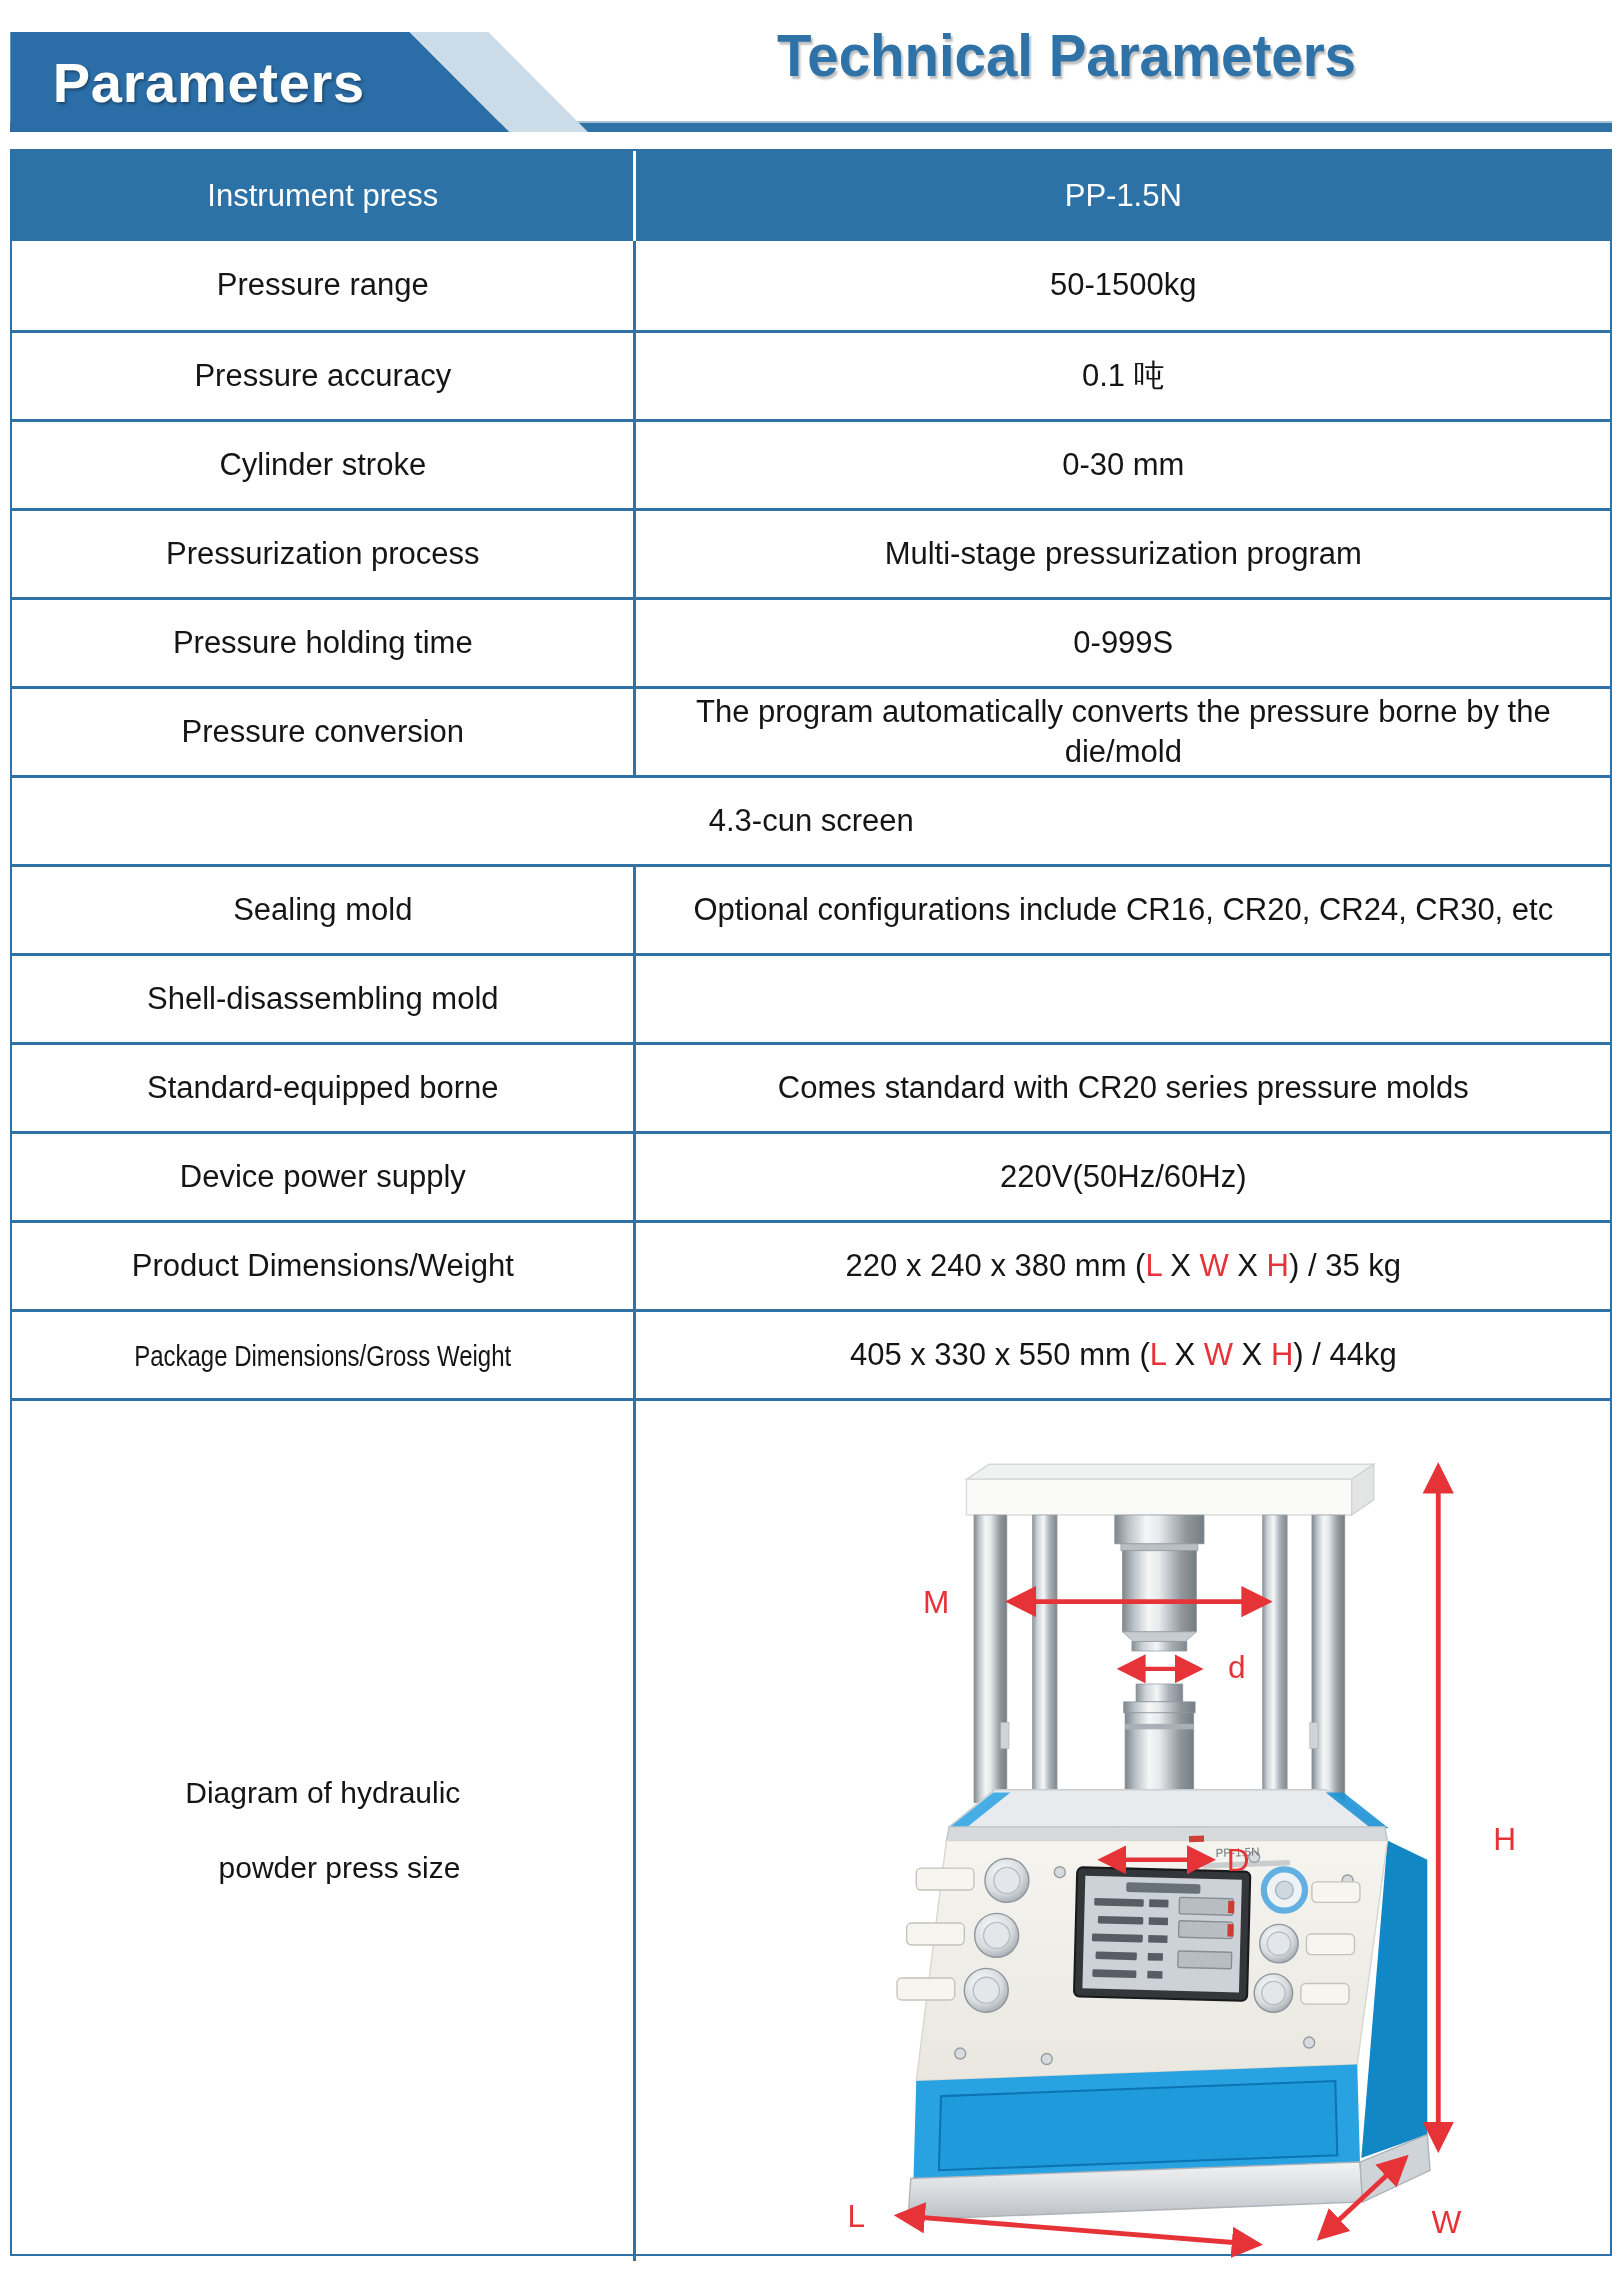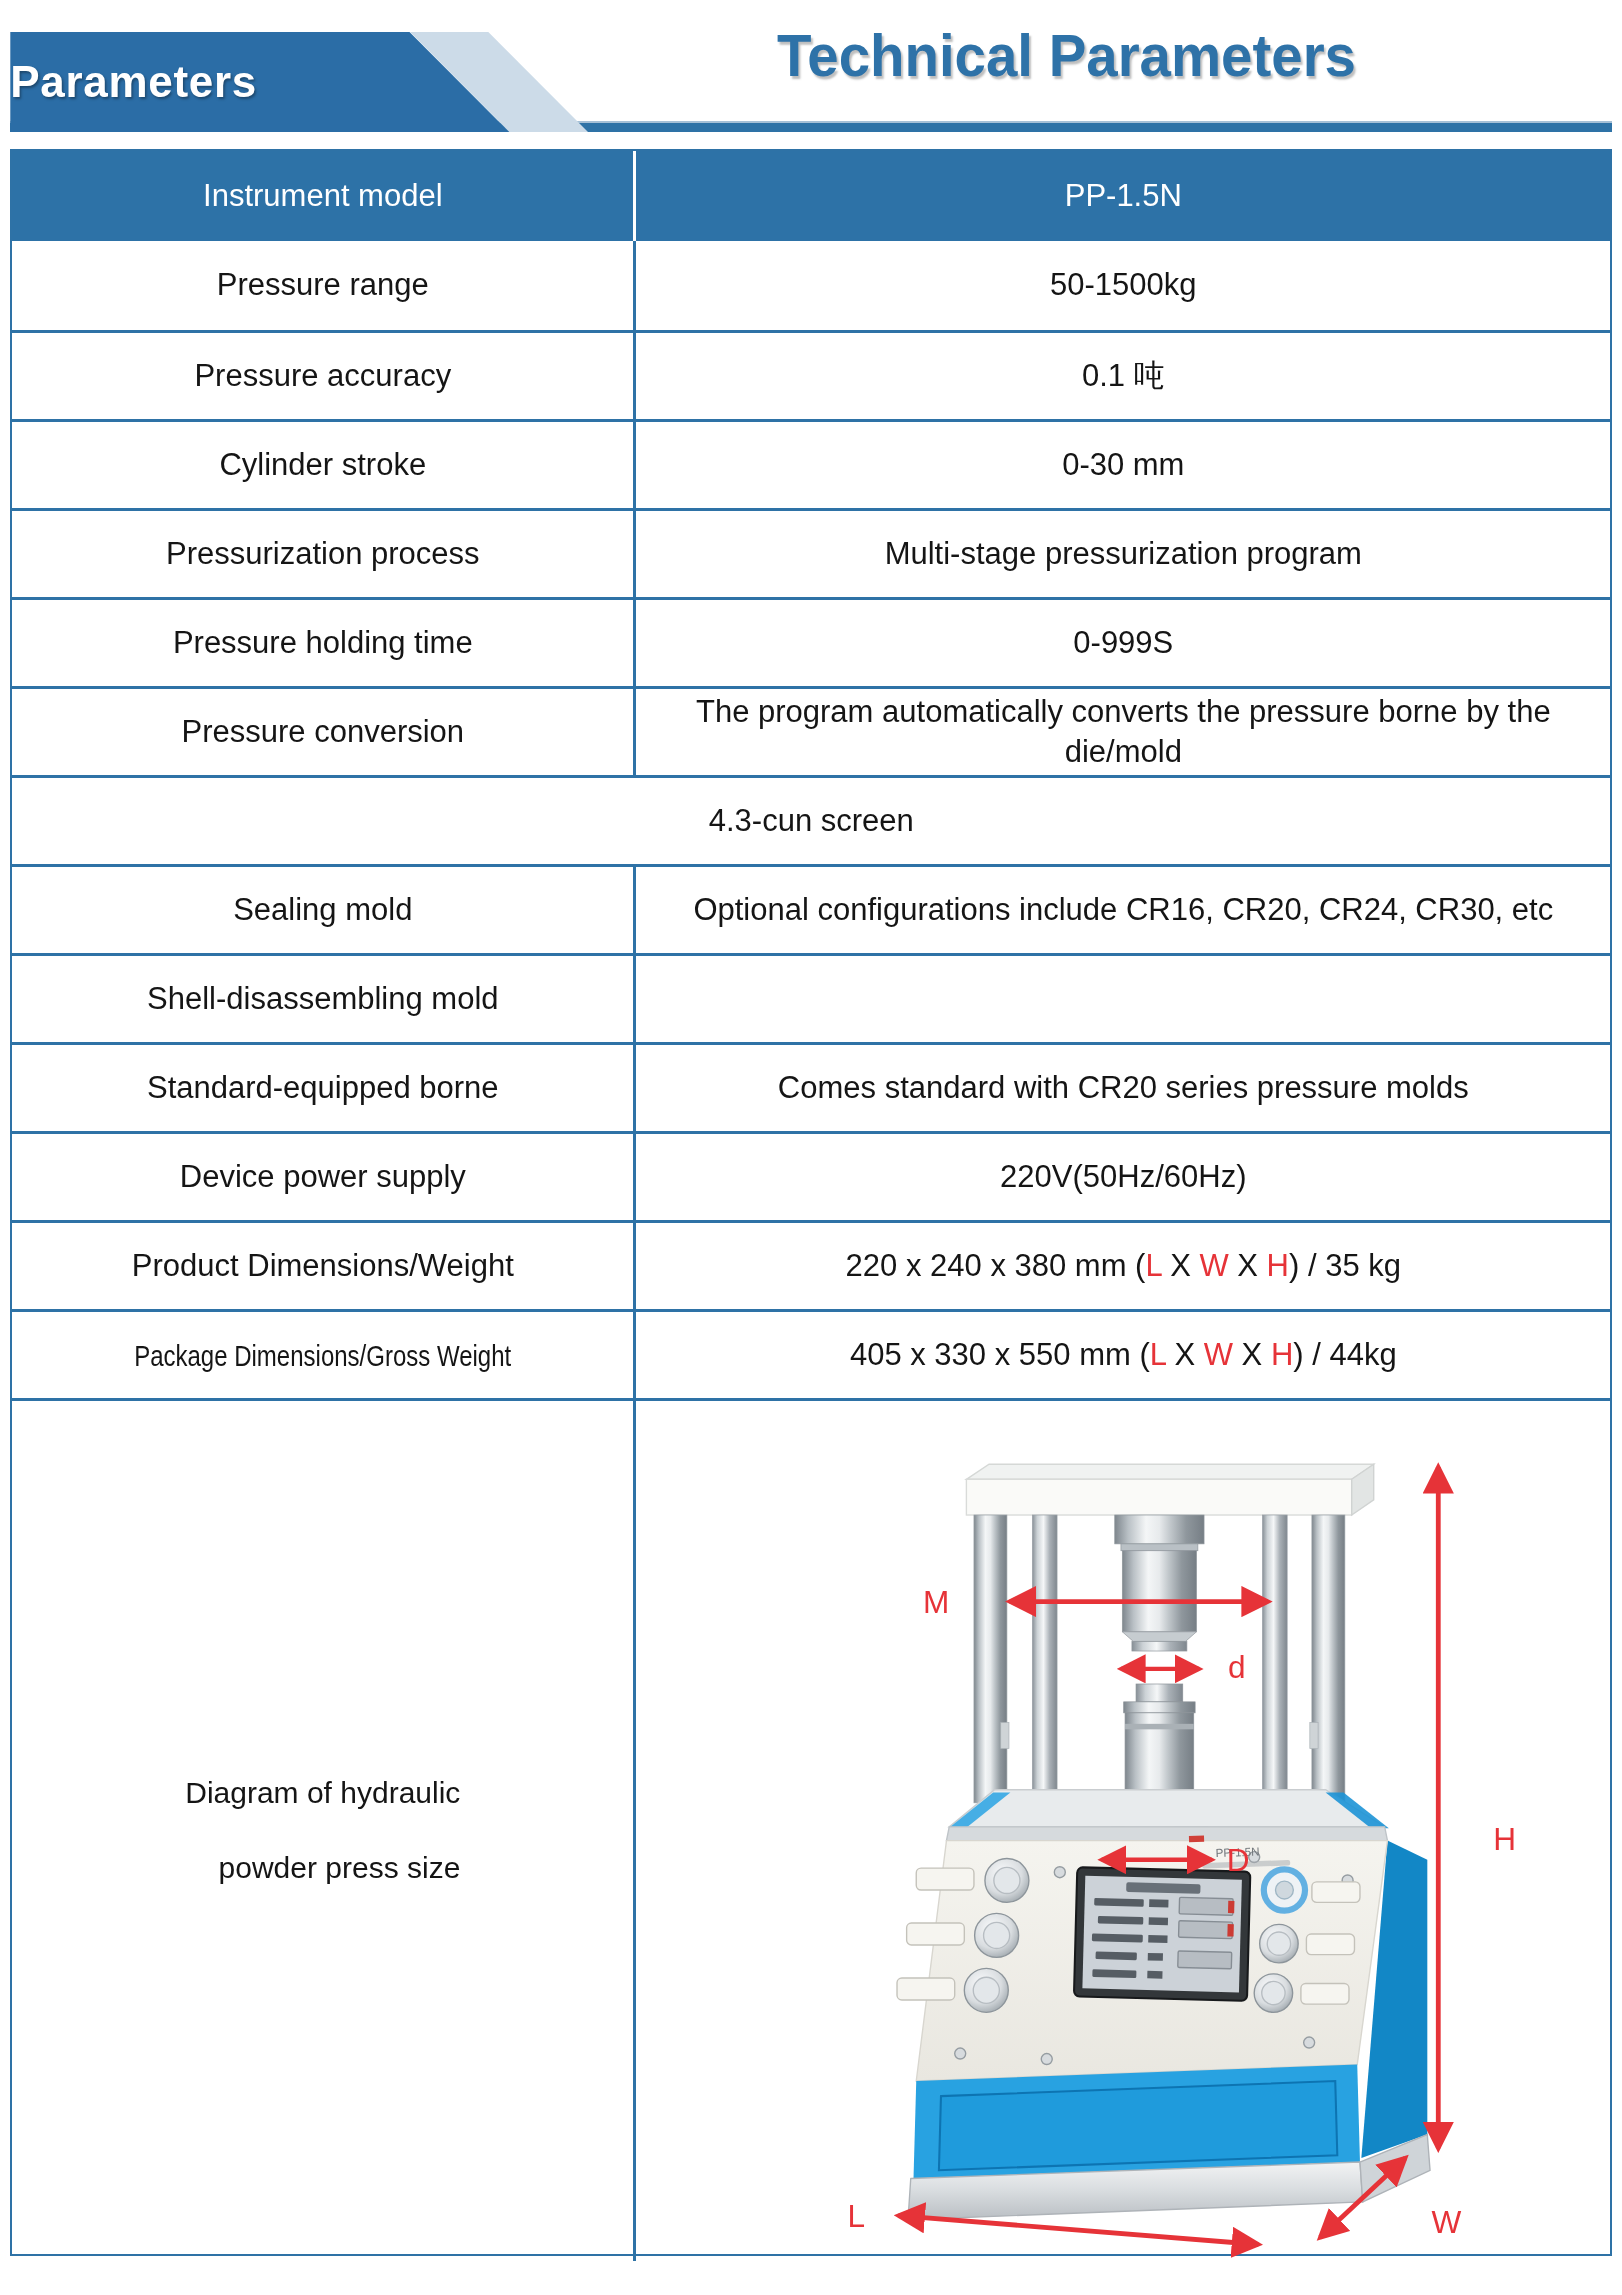--- a/index.html
+++ b/index.html
@@ -13,22 +13,22 @@
     position:absolute; left:10.3px; top:121px; width:1602px; height:9px;
     background:#2e72a6; border-top:2.1px solid #a6c0d6;
   }
   .banner-main {
     position:absolute; left:10.3px; top:32px; width:499px; height:100px;
     background:#2b6da6;
     clip-path:polygon(0 0, 80% 0, 100% 100%, 0 100%);
     display:flex; align-items:center;
   }
   .banner-main .banner-label {
-    display:block; width:397px; color:#ffffff;
-    font-size:44px; font-weight:bold; letter-spacing:0.7px;
+    display:block; width:397px; text-align:center; color:#ffffff;
+    font-size:56px; font-weight:bold; letter-spacing:0.7px;
     text-shadow:1.4px 2.1px 2.7px rgba(0,0,0,.35);
   }
   .banner-accent {
     position:absolute; left:410px; top:32px; width:178px; height:100px;
     background:#ccdbe8;
     clip-path:polygon(0 0, 44% 0, 100% 100%, 55.8% 100%);
   }
   .page-title {
     position:absolute; left:711px; top:20.5px; width:711px; margin:0;
     text-align:center; font-size:60px; font-weight:bold; color:#2e72a8;
@@ -75,21 +75,21 @@
   <div class="banner-main">
     <span class="banner-label">Parameters</span>
   </div>
   <div class="banner-accent"></div>
   <h1 class="page-title">Technical Parameters</h1>
 
   <div class="tech-table">
 
     <div class="t-row t-header">
       <div class="cell label">
-        <div class="cell-inner">Instrument model</div>
+        <div class="cell-inner">Instrument press</div>
       </div>
       <div class="cell value">
         <div class="cell-inner">PP-1.5N</div>
       </div>
     </div>
 
     <div id="rows" style="display:contents">
       <div class="t-row t-body-row">
         <div class="cell label">
           <div class="cell-inner lab">Pressure range</div>

